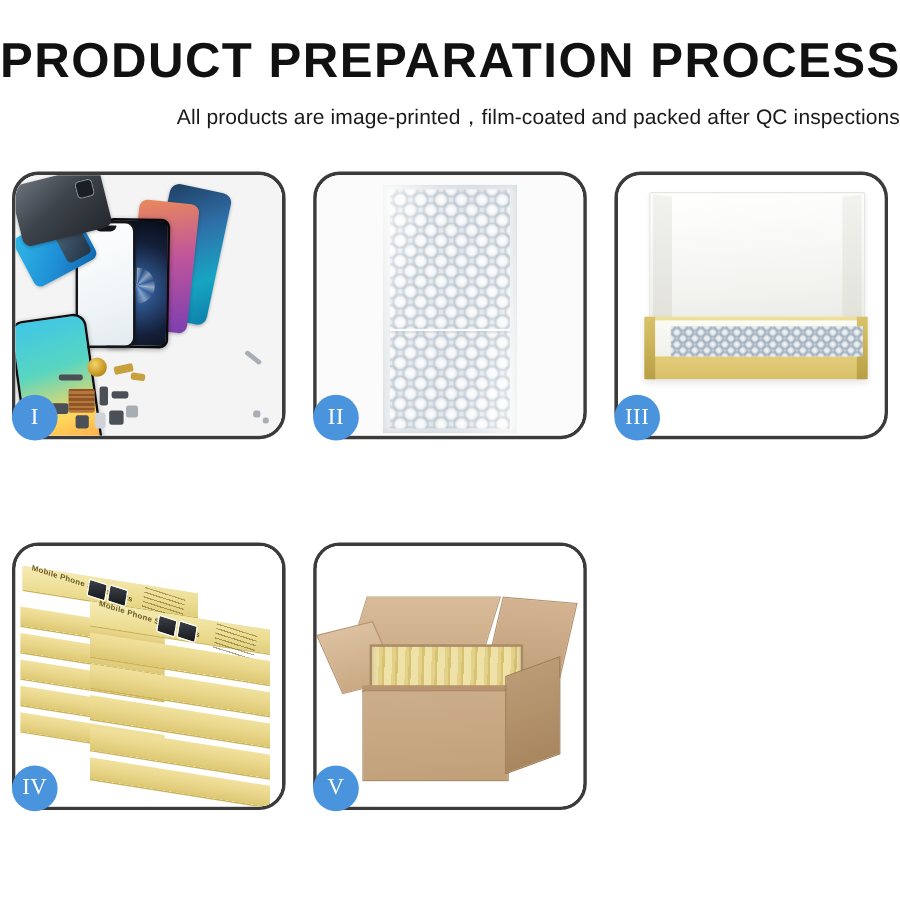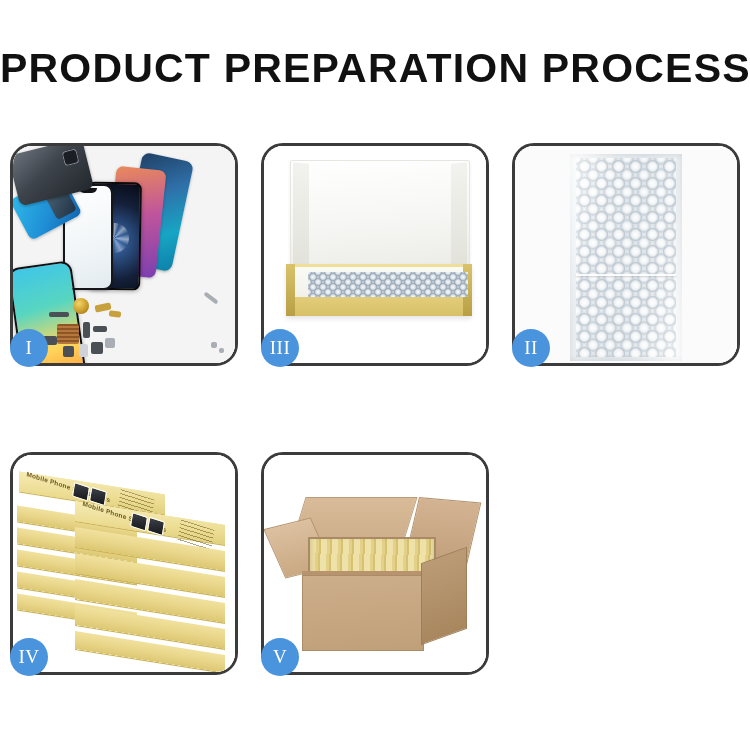--- a/index.html
+++ b/index.html
@@ -18,21 +18,21 @@
   .page {
     position: relative;
     width: 750px;
     height: 750px;
     background: #ffffff;
   }
 
   
   .header {
     text-align: right;
-    padding-top: 48px;
+    padding-top: 30px;
   }
   .main-title {
     font-family: "Liberation Sans", sans-serif;
     font-size: 41px;
     font-weight: bold;
     color: #111111;
     letter-spacing: 1.2px;
     line-height: 1;
     margin: 0;
     white-space: nowrap;
@@ -455,20 +455,21 @@
     transform: skewX(-26deg);
   }
 </style>
 </head>
 <body>
 
 <div class="page">
 
   <div class="header">
     <h1 class="main-title">PRODUCT PREPARATION PROCESS</h1>
+    <p class="sub-title">All products are image-printed，film-coated and packed after QC inspections</p>
   </div>
 
   <div class="grid">
 
     <div class="panel">
       <div class="panel-inner">
         <div class="scene-products">
           <div class="ph ph-back"></div>
           <div class="ph ph-purple"></div>
           <div class="ph ph-dark"></div>
@@ -491,48 +492,48 @@
           <div class="part silver" style="left:190px; top:150px; width:16px; height:4px; transform:rotate(38deg);"></div>
           <div class="part silver" style="left:198px; top:196px; width:6px; height:6px;"></div>
           <div class="part silver" style="left:206px; top:202px; width:5px; height:5px;"></div>
         </div>
       </div>
       <div class="badge">I</div>
     </div>
 
     <div class="panel">
       <div class="panel-inner">
+        <div class="scene-bubble">
+          <div class="bubble-sheet">
+            <div class="bubble-grid"></div>
+            <div class="bubble-seam" style="top:120px;"></div>
+            <div class="bubble-sheen"></div>
+          </div>
+        </div>
+      </div>
+      <div class="badge">II</div>
+    </div>
+
+    <div class="panel">
+      <div class="panel-inner">
         <div class="scene-box3">
           <div class="b3-lid">
             <div class="b3-lid-flapL"></div>
             <div class="b3-lid-flapR"></div>
           </div>
           <div class="b3-base">
             <div class="b3-edgeL"></div>
             <div class="b3-edgeR"></div>
             <div class="b3-base-inner">
               <div class="b3-wrap"></div>
             </div>
           </div>
         </div>
       </div>
       <div class="badge">III</div>
-    </div>
-
-    <div class="panel">
-      <div class="panel-inner">
-        <div class="scene-bubble">
-          <div class="bubble-sheet">
-            <div class="bubble-grid"></div>
-            <div class="bubble-seam" style="top:120px;"></div>
-            <div class="bubble-sheen"></div>
-          </div>
-        </div>
-      </div>
-      <div class="badge">II</div>
     </div>
 
     <div class="panel">
       <div class="panel-inner">
         <div class="scene-stack">
 
           <div class="sbox" style="left:4px; top:60px; width:120px; height:16px; transform:skewY(9deg);"></div>
           <div class="sbox" style="left:4px; top:82px; width:120px; height:16px; transform:skewY(9deg);"></div>
           <div class="sbox" style="left:4px; top:104px; width:120px; height:16px; transform:skewY(9deg);"></div>
           <div class="sbox" style="left:4px; top:126px; width:120px; height:16px; transform:skewY(9deg);"></div>

